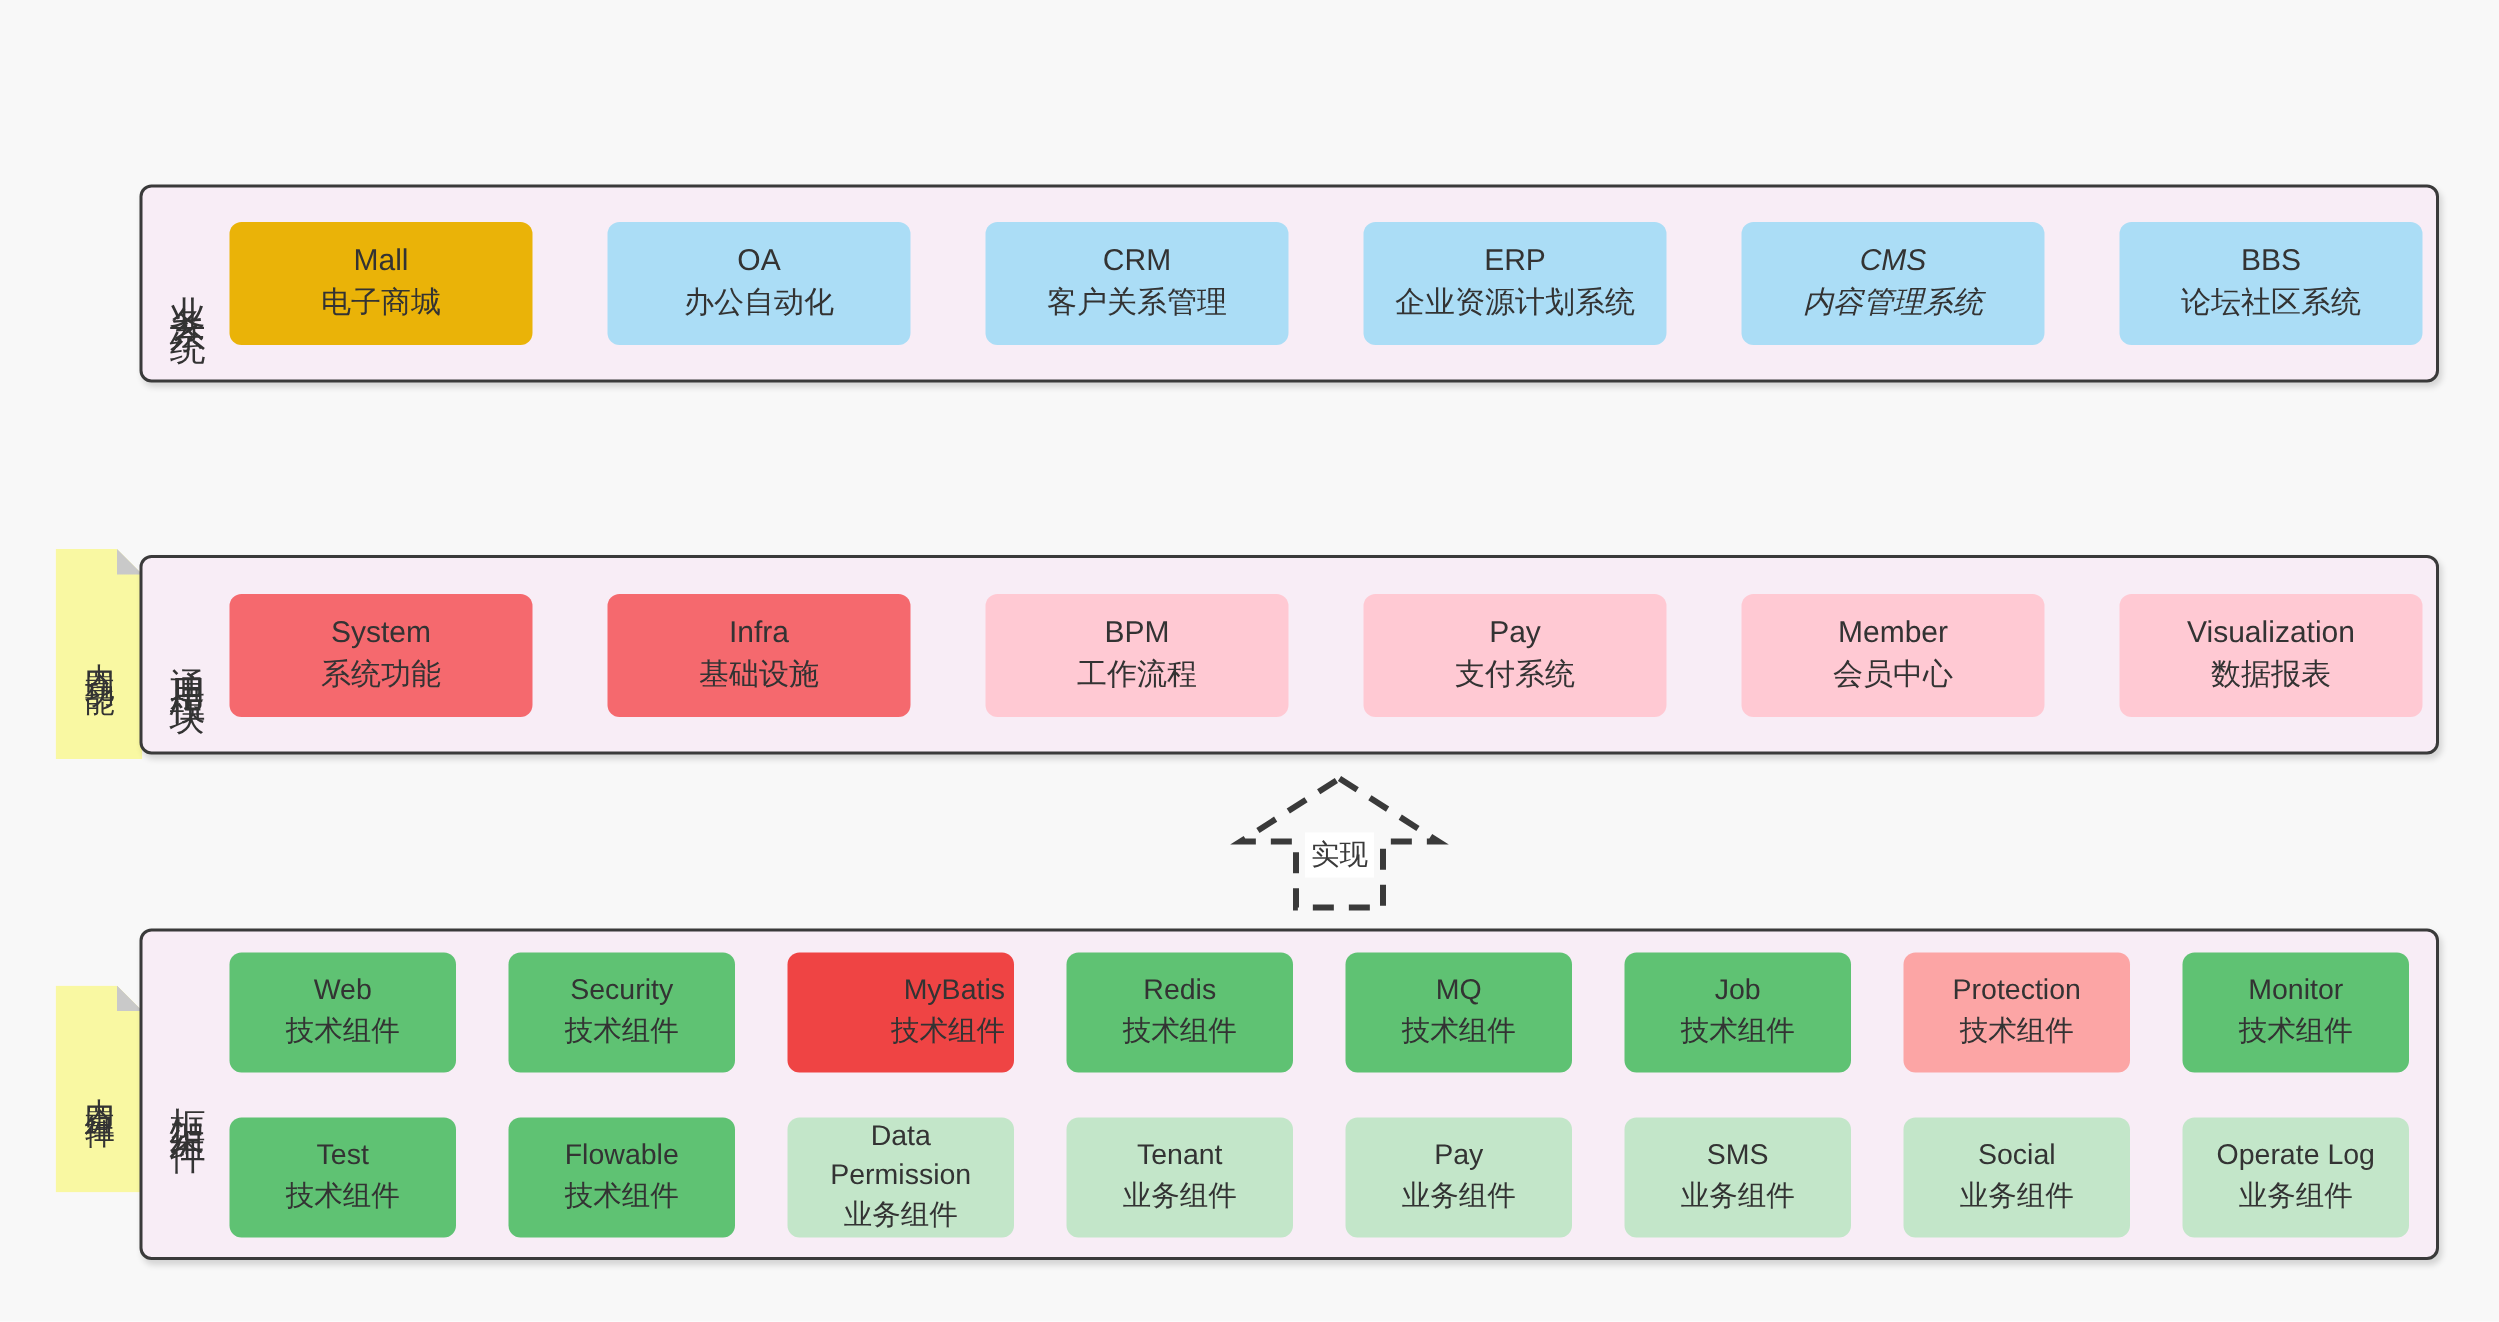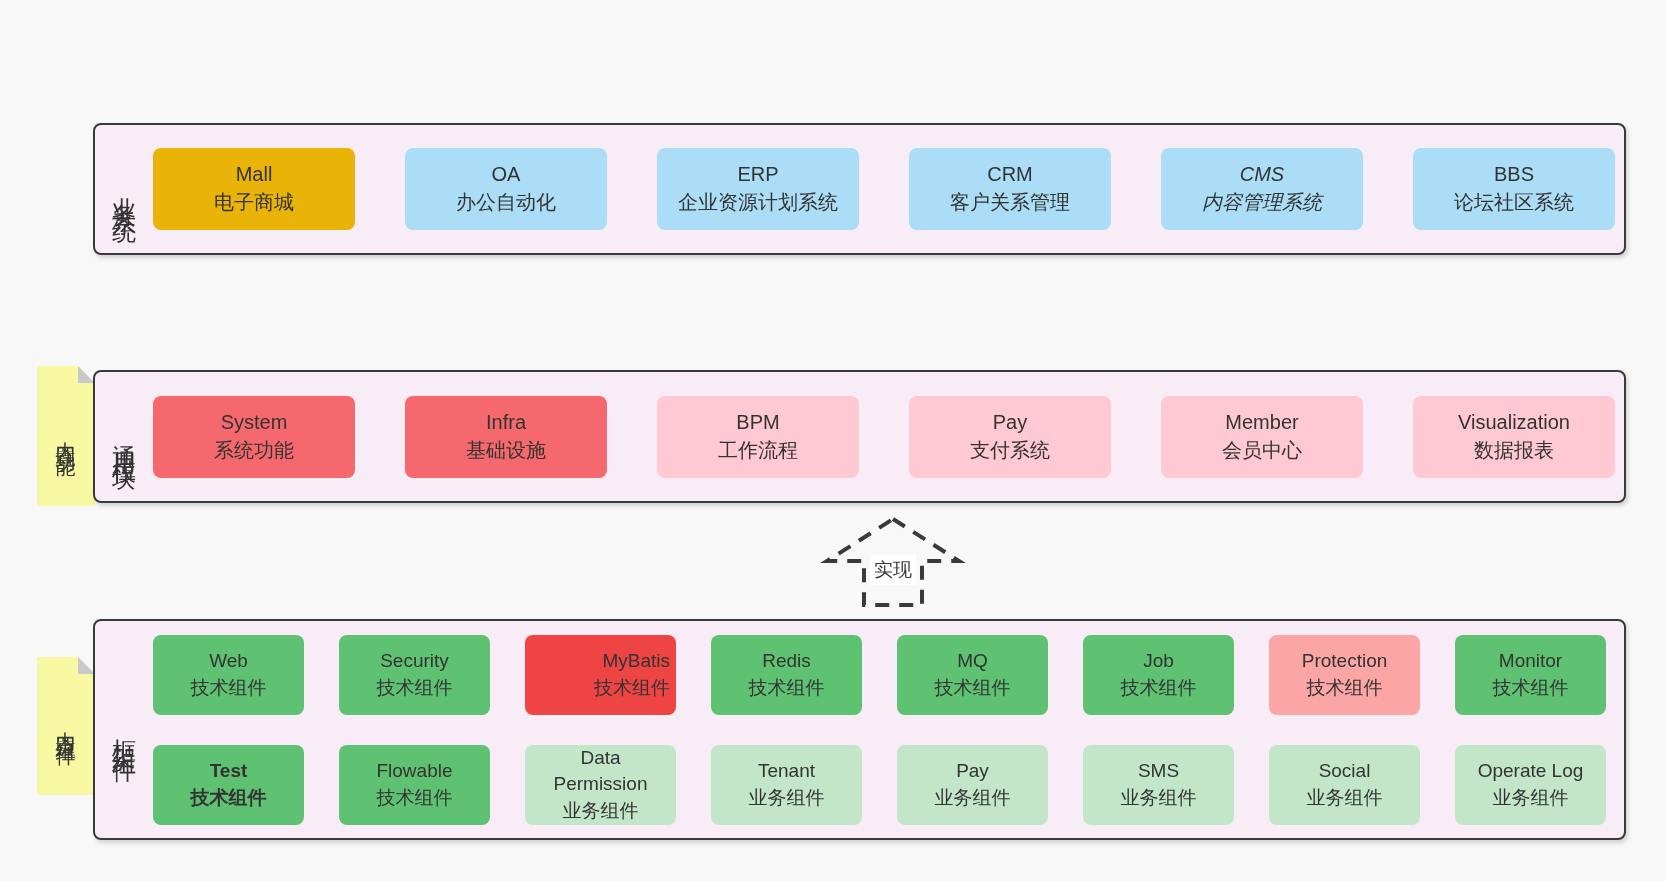--- a/index.html
+++ b/index.html
@@ -87,26 +87,26 @@
         <div class="row">
           <div class="box" style="background: #eab308;">
             <div class="en">Mall</div>
             <div class="zh">电子商城</div>
           </div>
           <div class="box" style="background: rgb(171, 221, 246);">
             <div class="en">OA</div>
             <div class="zh">办公自动化</div>
           </div>
           <div class="box" style="background: rgb(171, 221, 246);">
+            <div class="en">CRM</div>
+            <div class="zh">客户关系管理</div>
+          </div>
+          <div class="box" style="background: rgb(171, 221, 246);">
             <div class="en">ERP</div>
             <div class="zh">企业资源计划系统</div>
-          </div>
-          <div class="box" style="background: rgb(171, 221, 246);">
-            <div class="en">CRM</div>
-            <div class="zh">客户关系管理</div>
           </div>
           <div class="box" style="background: rgb(171, 221, 246); font-style: italic;">
             <div class="en">CMS</div>
             <div class="zh">内容管理系统</div>
           </div>
           <div class="box" style="background: rgb(171, 221, 246);">
             <div class="en">BBS</div>
             <div class="zh">论坛社区系统</div>
           </div>
         </div>
@@ -184,21 +184,21 @@
           <div class="box" style="background: #fca5a5;">
             <div class="en">Protection</div>
             <div class="zh">技术组件</div>
           </div>
           <div class="box" style="background: rgb(95, 194, 115);">
             <div class="en">Monitor</div>
             <div class="zh">技术组件</div>
           </div>
         </div>
         <div class="row">
-          <div class="box" style="background: rgb(95, 194, 115); font-weight: bold;">
+          <div class="box" style="background: rgb(95, 194, 115);">
             <div class="en">Test</div>
             <div class="zh">技术组件</div>
           </div>
           <div class="box" style="background: rgb(95, 194, 115);">
             <div class="en">Flowable</div>
             <div class="zh">技术组件</div>
           </div>
           <div class="box" style="background: rgb(195, 230, 201);">
             <div class="en">Data Permission</div>
             <div class="zh">业务组件</div>

